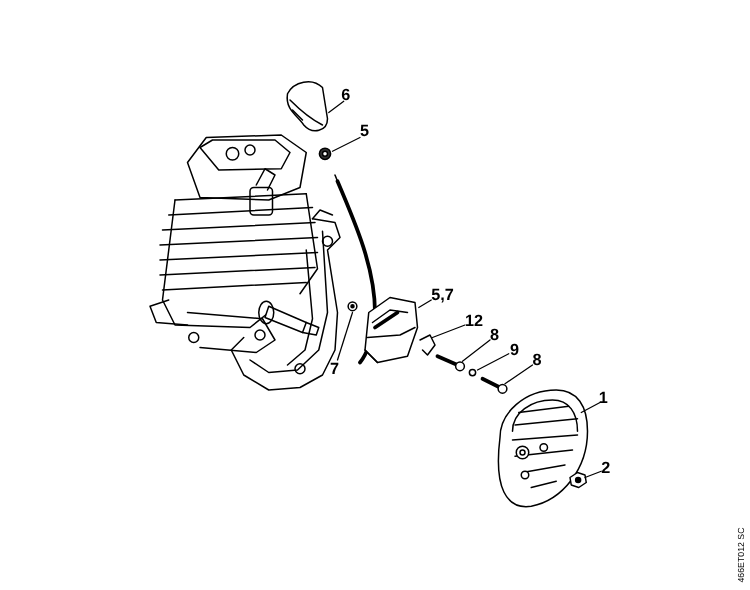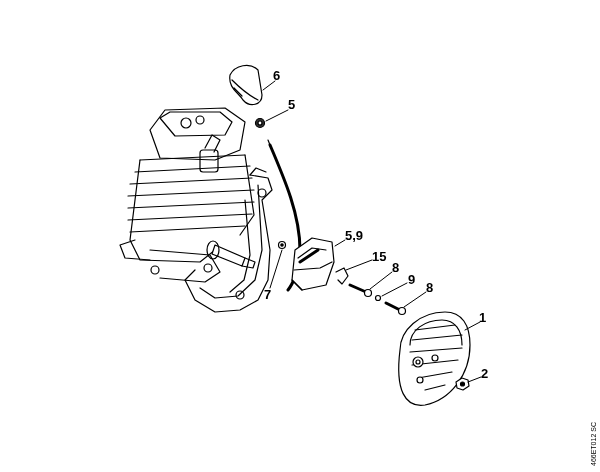--- a/index.html
+++ b/index.html
@@ -126,22 +126,22 @@
     <line x1="382" y1="296" x2="407" y2="283"></line>
     <line x1="404" y1="307" x2="426" y2="292"></line>
     <line x1="282" y1="250" x2="270" y2="288"></line>
     <line x1="465" y1="330" x2="480" y2="322"></line>
     <line x1="468" y1="382" x2="481" y2="377"></line>
   </g>
 </svg>
 
 <div class="callout" style="left:273px;top:69px;">6</div>
 <div class="callout" style="left:288px;top:98px;">5</div>
-<div class="callout" style="left:345px;top:229px;">5,9</div>
-<div class="callout" style="left:372px;top:250px;">15</div>
+<div class="callout" style="left:345px;top:229px;">5,7</div>
+<div class="callout" style="left:372px;top:250px;">12</div>
 <div class="callout" style="left:392px;top:261px;">8</div>
 <div class="callout" style="left:408px;top:273px;">9</div>
 <div class="callout" style="left:426px;top:281px;">8</div>
 <div class="callout" style="left:264px;top:288px;">7</div>
 <div class="callout" style="left:479px;top:311px;">1</div>
 <div class="callout" style="left:481px;top:367px;">2</div>
 
 <div class="ref-code" style="left:590px;top:466px;">466ET012 SC</div>
 
 </body></html>

